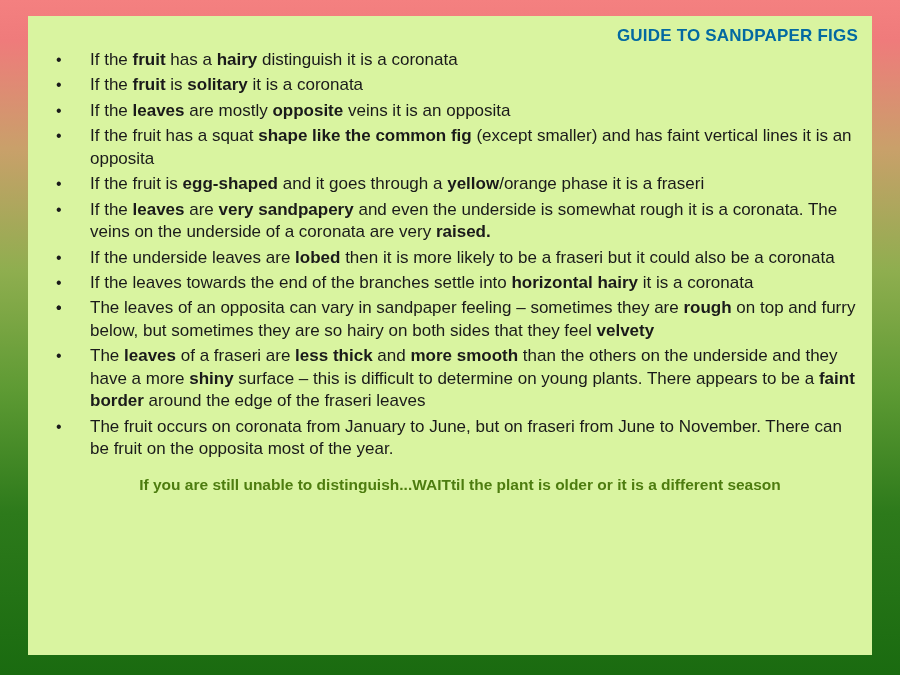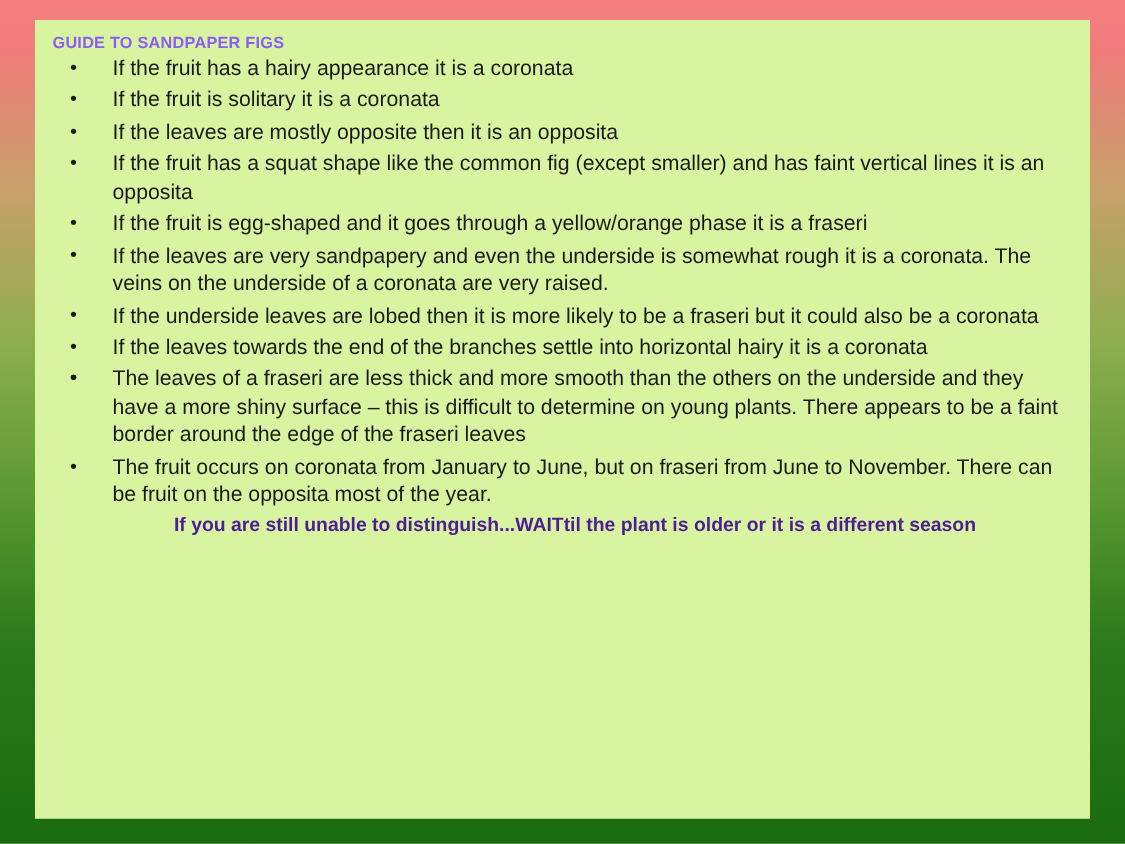--- a/index.html
+++ b/index.html
@@ -24,24 +24,24 @@
   #card {
     position: relative;
     width: 100%;
     height: 100%;
     box-sizing: border-box;
     background: #d9f4a0;
     padding: 8px 14px 6px 14px;
     overflow: hidden;
   }
   .heading {
-    text-align: left;
-    font-size: 13px;
+    text-align: right;
+    font-size: 17px;
     font-weight: bold;
-    color: #8b5cf6;
+    color: #0369a1;
     letter-spacing: 0.2px;
     margin: 2px 0 3px 0;
   }
   ul.bullets {
     list-style: none;
     margin: 0;
     padding: 0;
   }
   ul.bullets li {
     position: relative;
@@ -56,49 +56,49 @@
     left: 14px;
     top: 0;
     font-size: 16px;
     line-height: 1.32;
     color: #1a1a1a;
   }
   .footer {
     text-align: center;
     font-size: 15.5px;
     font-weight: bold;
-    color: #4c1d95;
-    margin-top: 4px;
+    color: #4d7c0f;
+    margin-top: 16px;
     padding-left: 20px;
   }
-  b { font-weight: normal; }
+  b { font-weight: bold; }
 </style>
 </head>
 <body>
 
 <div id="slide">
   <div id="card">
 
     <div class="heading">GUIDE TO SANDPAPER FIGS</div>
 
     <ul class="bullets" id="list1">
-        <li><span class="dot">•</span><span><span>If the </span><b>fruit</b><span> has a </span><b>hairy</b><span> appearance it is a coronata</span></span></li>
+        <li><span class="dot">•</span><span><span>If the </span><b>fruit</b><span> has a </span><b>hairy</b><span> distinguish it is a coronata</span></span></li>
         <li><span class="dot">•</span><span><span>If the </span><b>fruit</b><span> is </span><b>solitary</b><span> it is a coronata</span></span></li>
-        <li><span class="dot">•</span><span><span>If the </span><b>leaves</b><span> are mostly </span><b>opposite</b><span> then it is an opposita</span></span></li>
+        <li><span class="dot">•</span><span><span>If the </span><b>leaves</b><span> are mostly </span><b>opposite</b><span> veins it is an opposita</span></span></li>
         <li><span class="dot">•</span><span><span>If the fruit has a squat </span><b>shape like the common fig</b><span> (except smaller) and has faint vertical lines it is an opposita</span></span></li>
         <li><span class="dot">•</span><span><span>If  the fruit is </span><b>egg-shaped</b><span> and it goes through a </span><b>yellow</b><span>/orange phase it is a fraseri</span></span></li>
         <li><span class="dot">•</span><span><span>If the </span><b>leaves</b><span> are </span><b>very sandpapery</b><span> and even the underside is somewhat rough it is a coronata. The veins on the underside of a coronata are very </span><b>raised.</b></span></li>
         <li><span class="dot">•</span><span><span>If the underside leaves are </span><b>lobed</b><span> then it is more likely to be a fraseri but it could also be a coronata</span></span></li>
         <li><span class="dot">•</span><span><span>If the leaves towards the end of the branches settle into </span><b>horizontal hairy</b><span> it is a coronata</span></span></li>
         <li><span class="dot">•</span></li>
       </ul>
 
 
     <ul class="bullets" id="list2">
-        <li><span class="dot">•</span></li>
+        <li><span class="dot">•</span><span><span>The leaves of an opposita can vary in sandpaper feeling – sometimes they are </span><b>rough</b><span> on top and furry below, but sometimes they are so hairy on both sides that they feel </span><b>velvety</b></span></li>
         <li><span class="dot">•</span><span><span>The </span><b>leaves</b><span> of a fraseri are </span><b>less thick</b><span> and </span><b>more smooth</b><span> than the others on the underside and they have a more </span><b>shiny</b><span> surface – this is difficult to determine on young plants. There appears to be a </span><b>faint border</b><span> around the edge of the fraseri leaves</span></span></li>
         <li><span class="dot">•</span><span><span>The fruit occurs on coronata  from January to June, but on fraseri from June to November. There can be fruit on the opposita most of the year.</span></span></li>
       </ul>
 
     <div class="footer">If you are still unable to distinguish...WAITtil the plant is older or it is a different season</div>
 
   </div>
 </div>
 
 </body></html>

